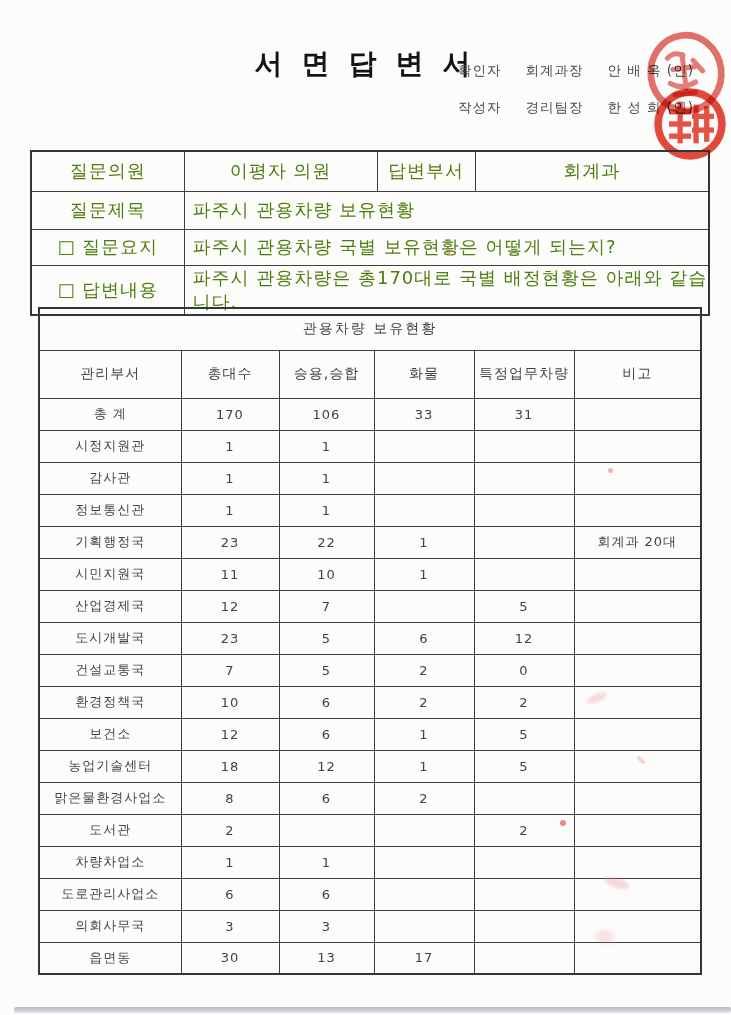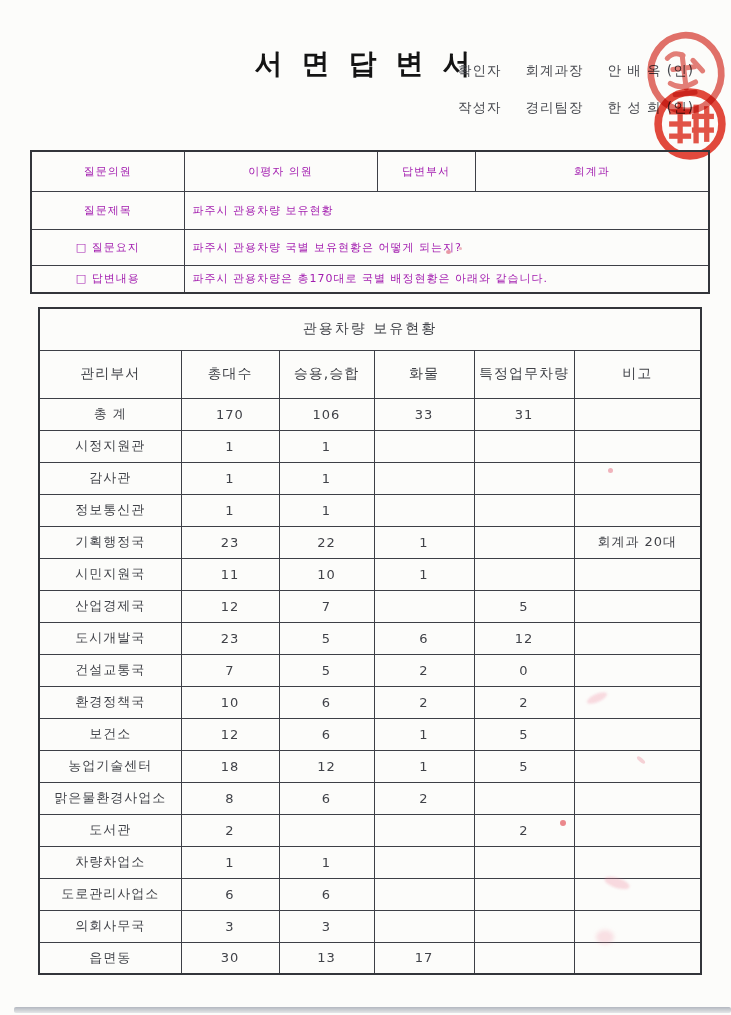--- a/index.html
+++ b/index.html
@@ -33,21 +33,21 @@
   .stamp-1 { left:644px; top:30px; width:84px; height:86px; transform:rotate(-7deg); opacity:.9; }
   .stamp-2 { left:650px; top:86px; width:80px; height:76px; opacity:.95; }
 
   
   table { border-collapse:collapse; table-layout:fixed; }
   .info-table {
     position:absolute; left:30px; top:150px; width:678px;
     border:2.5px solid #33353a;
   }
   .info-table td {
-    border:1.5px solid #3d3f46; font-size:11px; color:#a21caf;
+    border:1.5px solid #3d3f46; font-size:18px; color:#4d7c0f;
     letter-spacing:1px; vertical-align:middle;
   }
   .info-table tr:nth-child(1) { height:40px; }
   .info-table tr:nth-child(2) { height:38px; }
   .info-table tr:nth-child(3) { height:36px; }
   .info-table tr:nth-child(4) { height:28px; }
   .info-table .lbl { text-align:center; }
   .info-table .val { text-align:left; padding-left:8px; }
 
   

